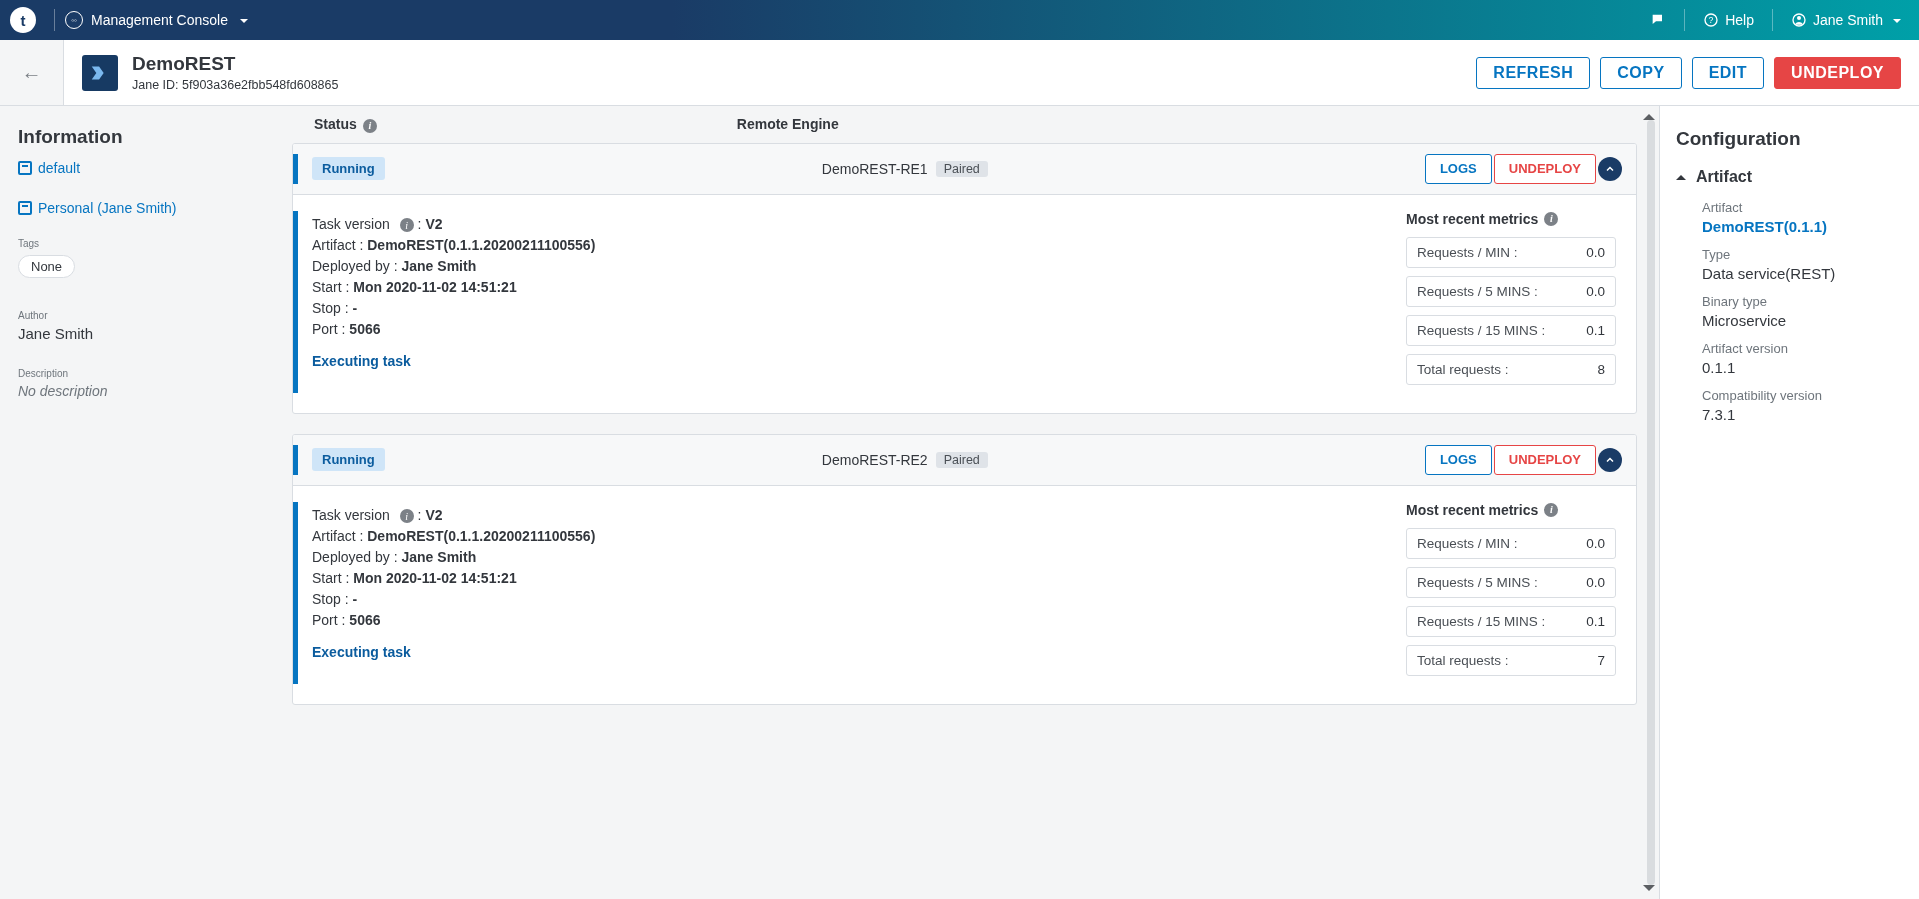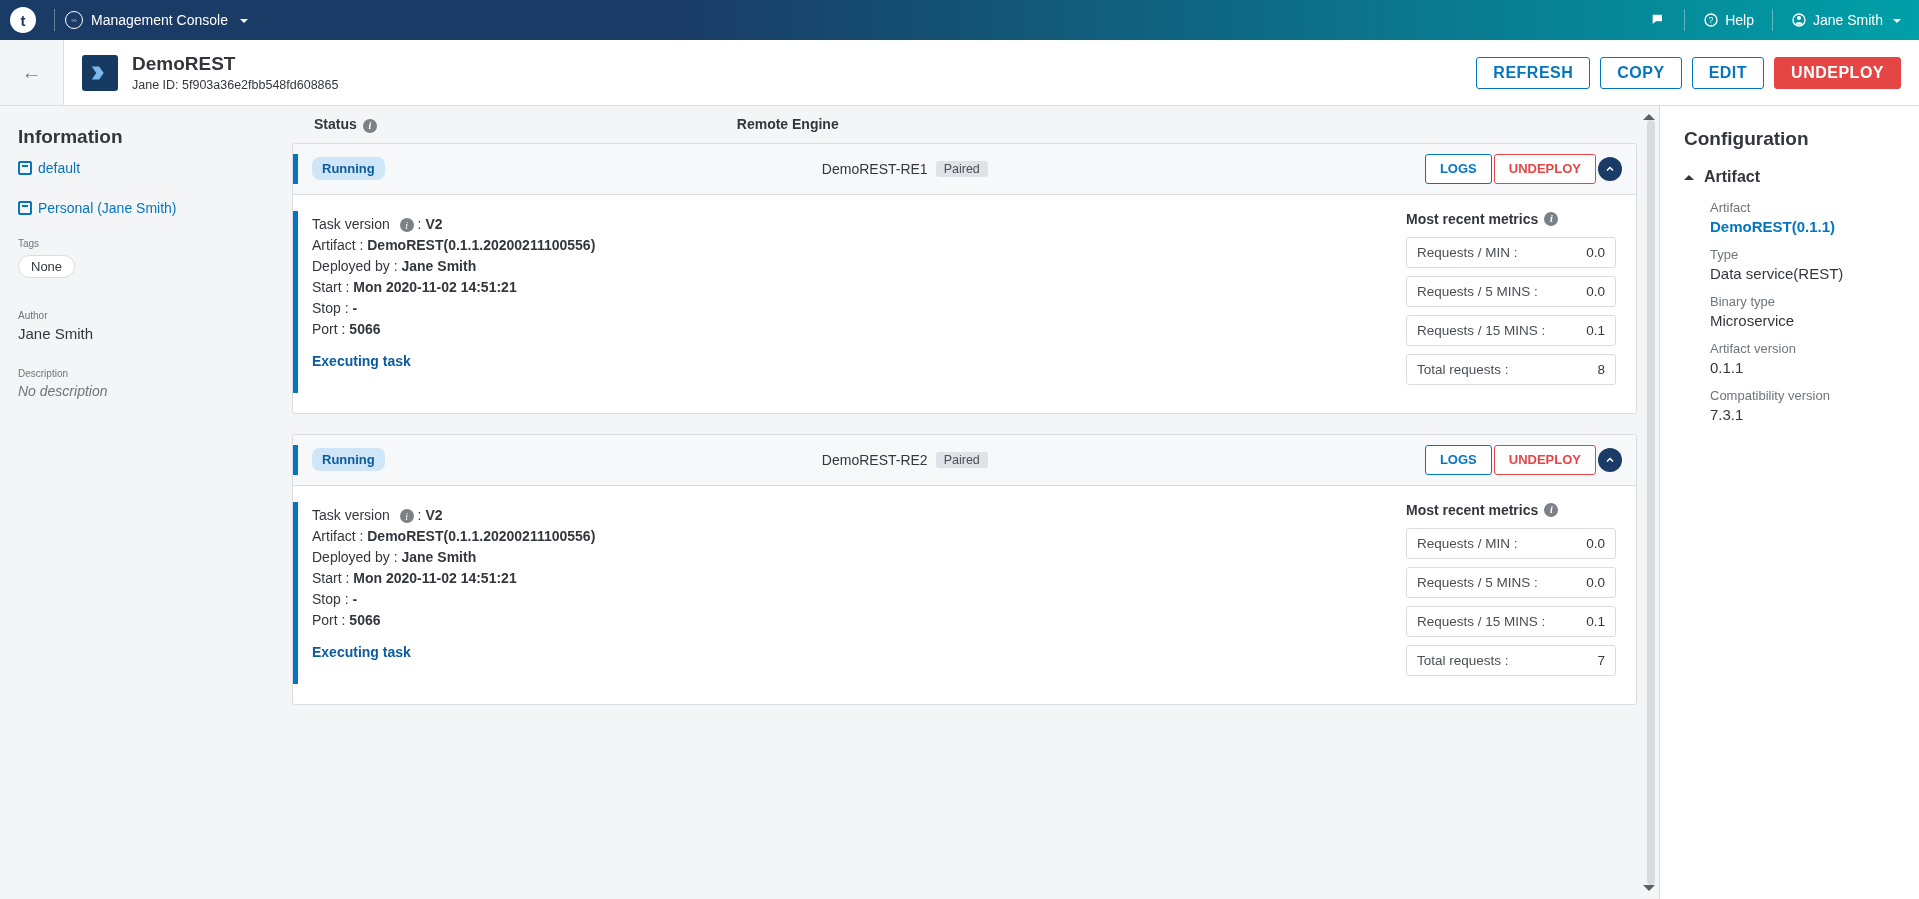--- a/index.html
+++ b/index.html
@@ -111,21 +111,21 @@
     margin-bottom:20px; overflow:hidden;
   }
   .engine-card .stripe { width:5px; background:#0675c1; }
   .engine-head {
     display:flex; align-items:center; padding:10px 14px 10px 0;
     border-bottom:1px solid var(--border); background:#f7f8f9;
   }
   .engine-head .stripe { align-self:stretch; margin-right:14px; }
   .badge-run {
     background:var(--chip-blue); color:#0b5c9e; font-weight:600;
-    border-radius:8px; padding:4px 10px; font-size:13px;text-align:center;
+    border-radius:3px; padding:4px 10px; font-size:13px;text-align:center;
   }
   .badge-paired {
     background:#dfe3e8; color:#4a4f55; border-radius:3px;
     padding:1px 8px; font-size:12.5px; margin-left:8px;
   }
   .engine-name { font-weight:400; color:var(--text); }
   .engine-head .mid { flex:1; display:flex; justify-content:center; align-items:center; }
   .engine-head .actions { display:flex; align-items:center; gap:2px; }
   .btn-sm { height:30px; padding:0 14px; border-radius:3px; font-weight:600; font-size:13px; cursor:pointer; background:#fff; }
   .btn-sm.logs { border:1.5px solid #0675c1; color:#0675c1; }
@@ -152,21 +152,21 @@
   .metrics-title { font-weight:700; margin-bottom:10px; display:flex; align-items:center; }
   .metric {
     border:1px solid var(--border); border-radius:3px; padding:7px 10px;
     display:flex; justify-content:space-between; margin-bottom:8px;
     font-size:13.5px; color:#4a4f55;
   }
   .metric .mv { color:var(--text); }
 
   .right-col {
     width:260px; background:#fff; border-left:1px solid var(--border);
-    padding:22px 24px;
+    padding:22px 16px;
   }
   .right-col h2 { margin:0 0 18px 0; font-size:19px; font-weight:700; }
   .accordion-h {
     display:flex; align-items:center; gap:10px; font-weight:700;
     font-size:16px; cursor:pointer; margin-bottom:14px;
   }
   .chev-up { width:0;height:0;border:5px solid transparent;border-bottom-color:#33373d; transform:translateY(-2px);}
   .cfg-field { margin:12px 0 0 26px; }
   .cfg-label { color:var(--muted); font-size:13px; }
   .cfg-value { font-size:15px; margin-top:3px; }

